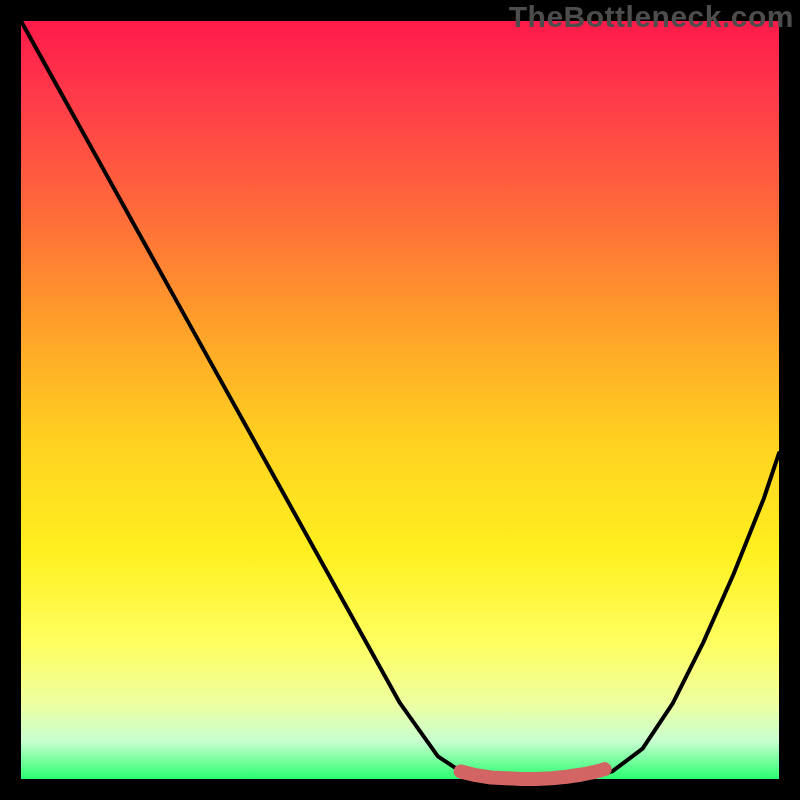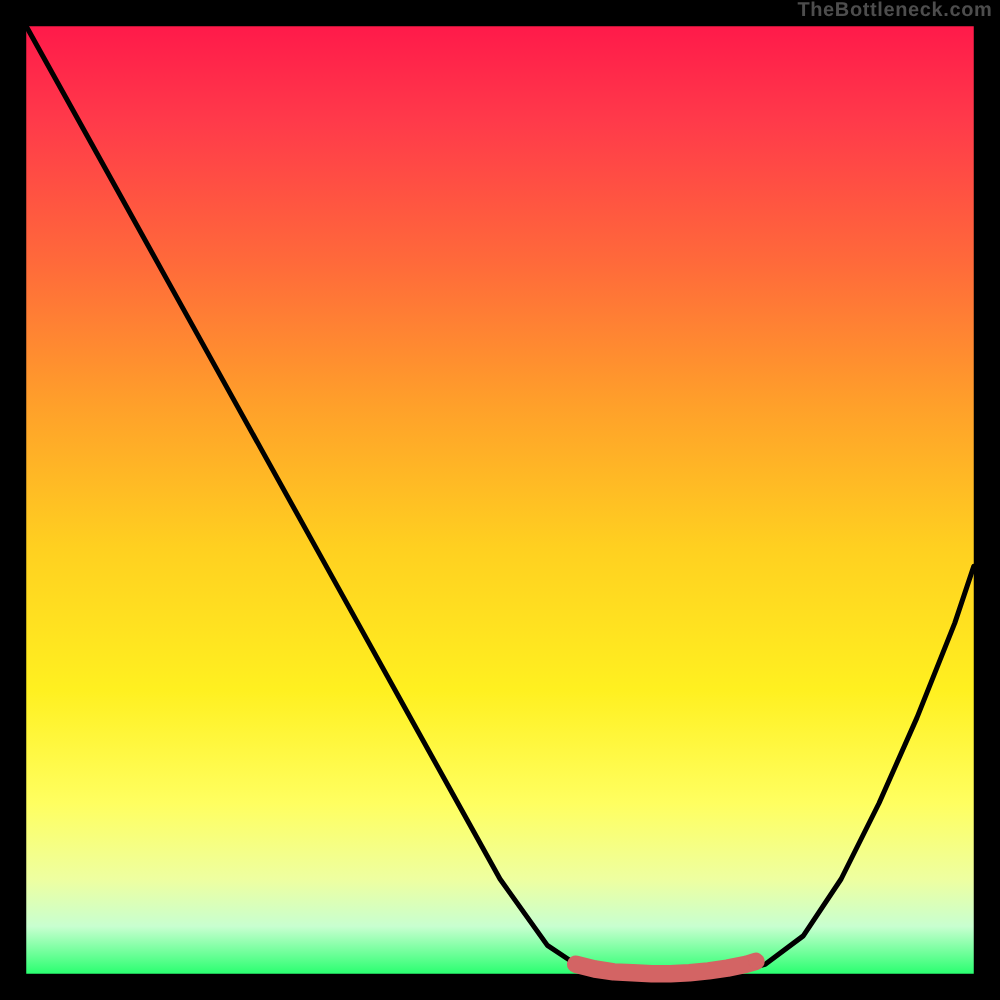--- a/index.html
+++ b/index.html
@@ -42,21 +42,21 @@
     left: 0;
     top: 0;
     width: 758px;
     height: 758px;
     overflow: visible;
   }
   .watermark {
     position: absolute;
     top: 0;
     right: 6px;
-    font-size: 16px;
+    font-size: 30px;
     font-weight: 600;
     color: #4d4d4d;
     letter-spacing: 0.5px;
   }
 </style>
 </head>
 <body>
 
 <div class="frame">
   <div class="plot">

